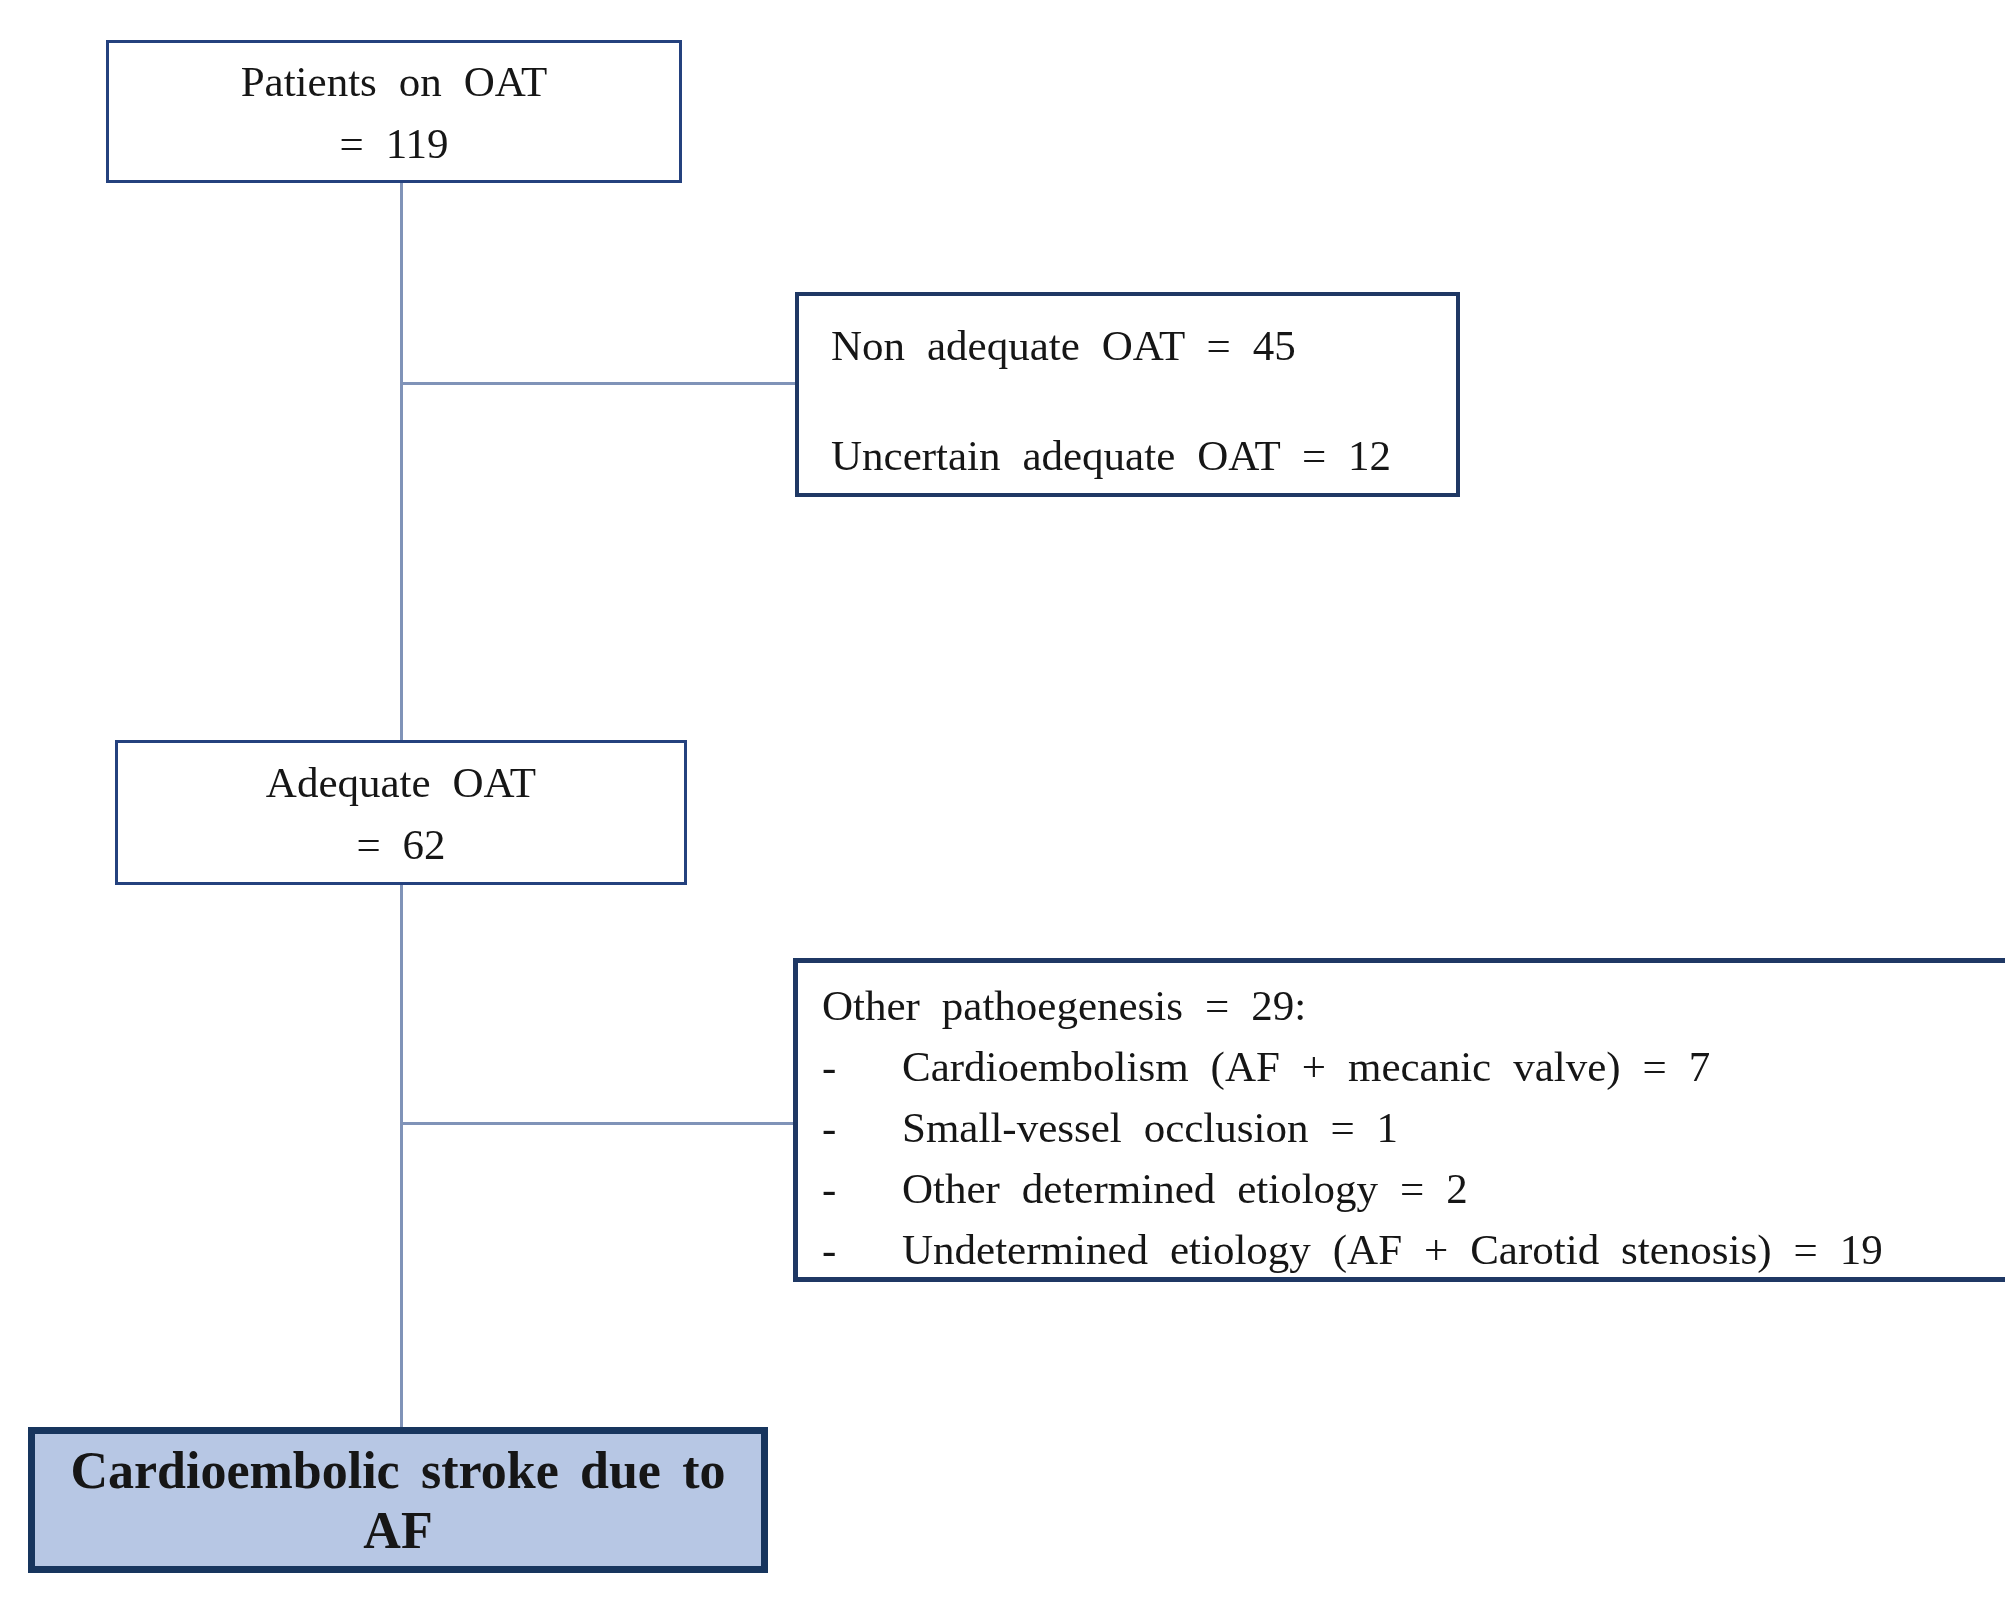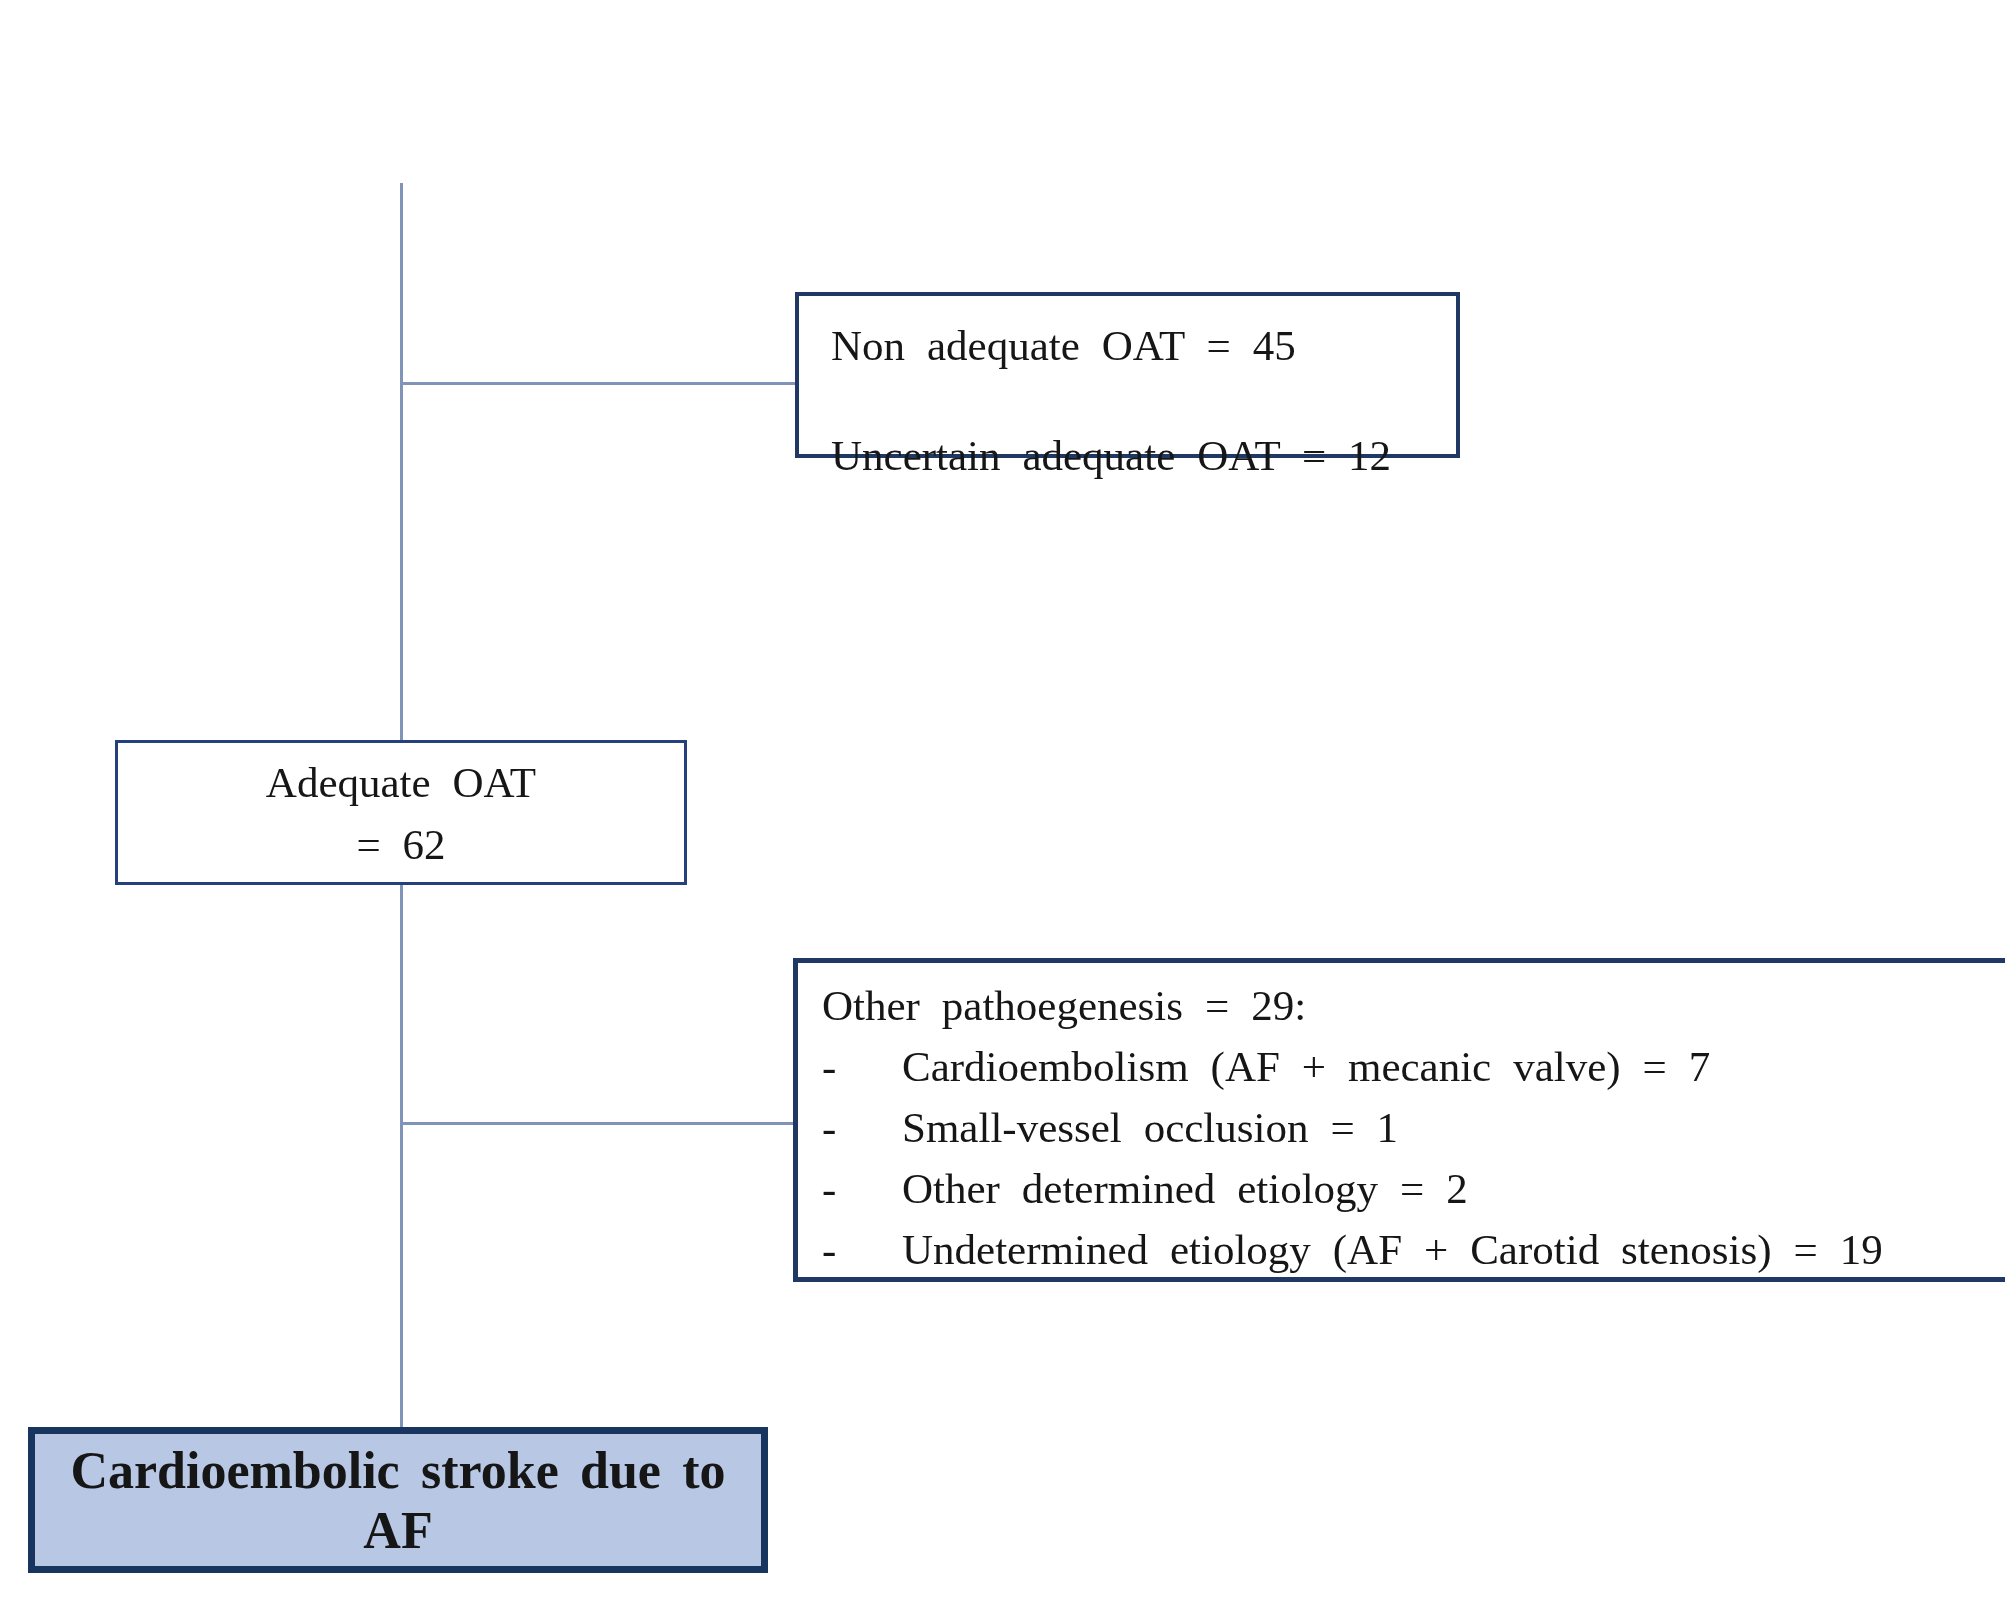--- a/index.html
+++ b/index.html
@@ -23,21 +23,21 @@
     word-spacing: 0.26em;
   }
   .box.centered { text-align: center; }
 
   .box-patients {
     left: 106px; top: 40px; width: 576px; height: 143px;
     border: 3px solid var(--box-border, #24417E);
     padding-top: 8px;
   }
   .box-exclusions {
-    left: 795px; top: 292px; width: 665px; height: 166px;
+    left: 795px; top: 292px; width: 665px; height: 205px;
     border: 4px solid var(--strong-border, #1F3864);
     padding: 24px 10px 0 32px;
     line-height: 52px;
   }
   .box-exclusions .line2 { margin-top: 58px; }
   .box-adequate {
     left: 115px; top: 740px; width: 572px; height: 145px;
     border: 3px solid var(--box-border, #24417E);
     padding-top: 9px;
   }
@@ -79,20 +79,24 @@
 </head>
 <body>
 
 <div class="canvas">
 
   <div class="connector v v1"></div>
   <div class="connector h h1"></div>
   <div class="connector v v2"></div>
   <div class="connector h h2"></div>
 
+  <div class="box centered box-patients">
+    <div>Patients on OAT</div>
+    <div>= 119</div>
+  </div>
 
   <div class="box box-exclusions">
     <div class="line1">Non adequate OAT = 45</div>
     <div class="line2">Uncertain adequate OAT = 12</div>
   </div>
 
   <div class="box centered box-adequate">
     <div>Adequate OAT</div>
     <div>= 62</div>
   </div>

